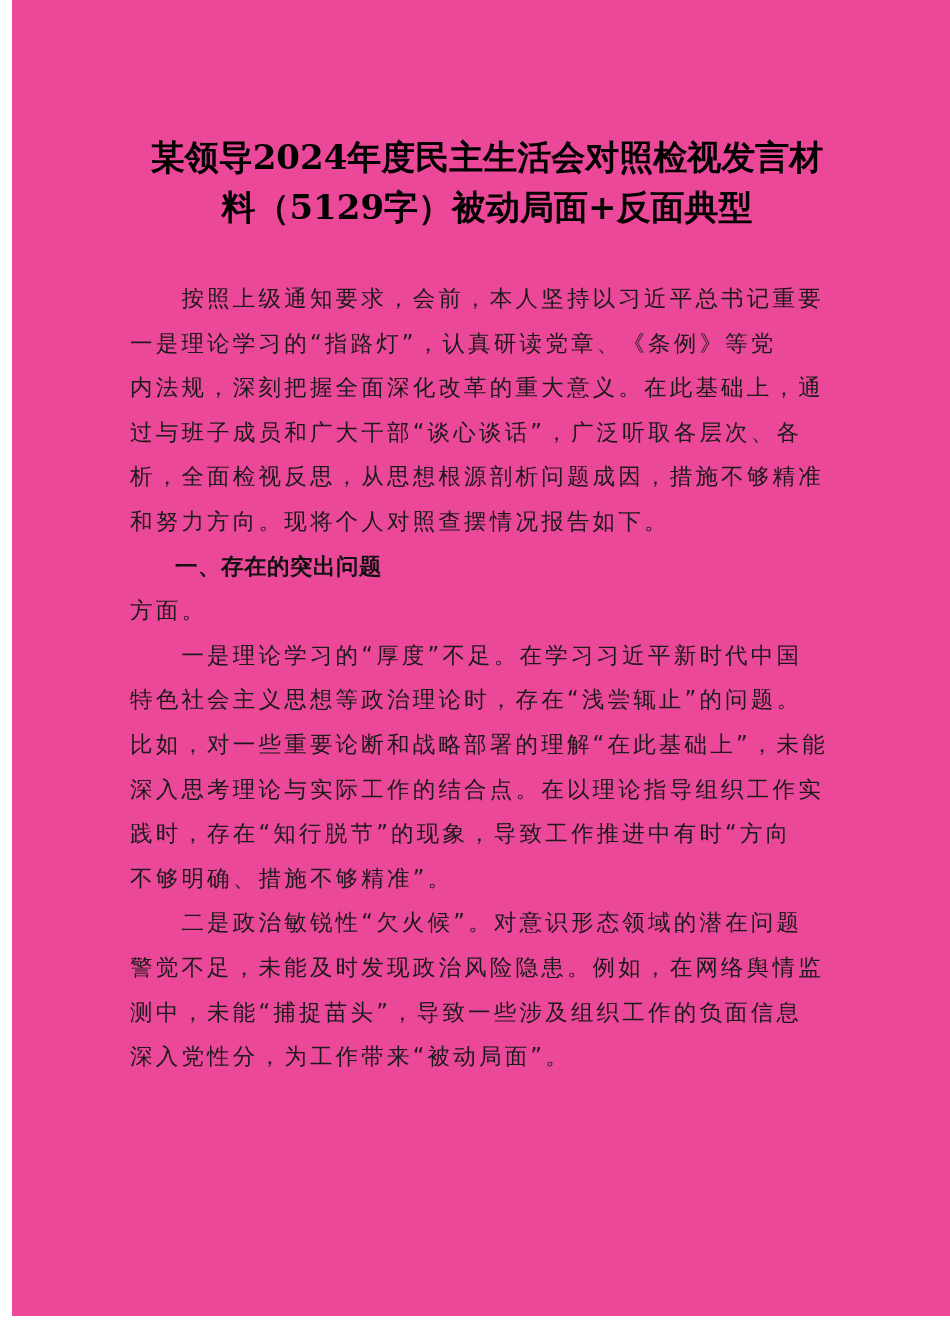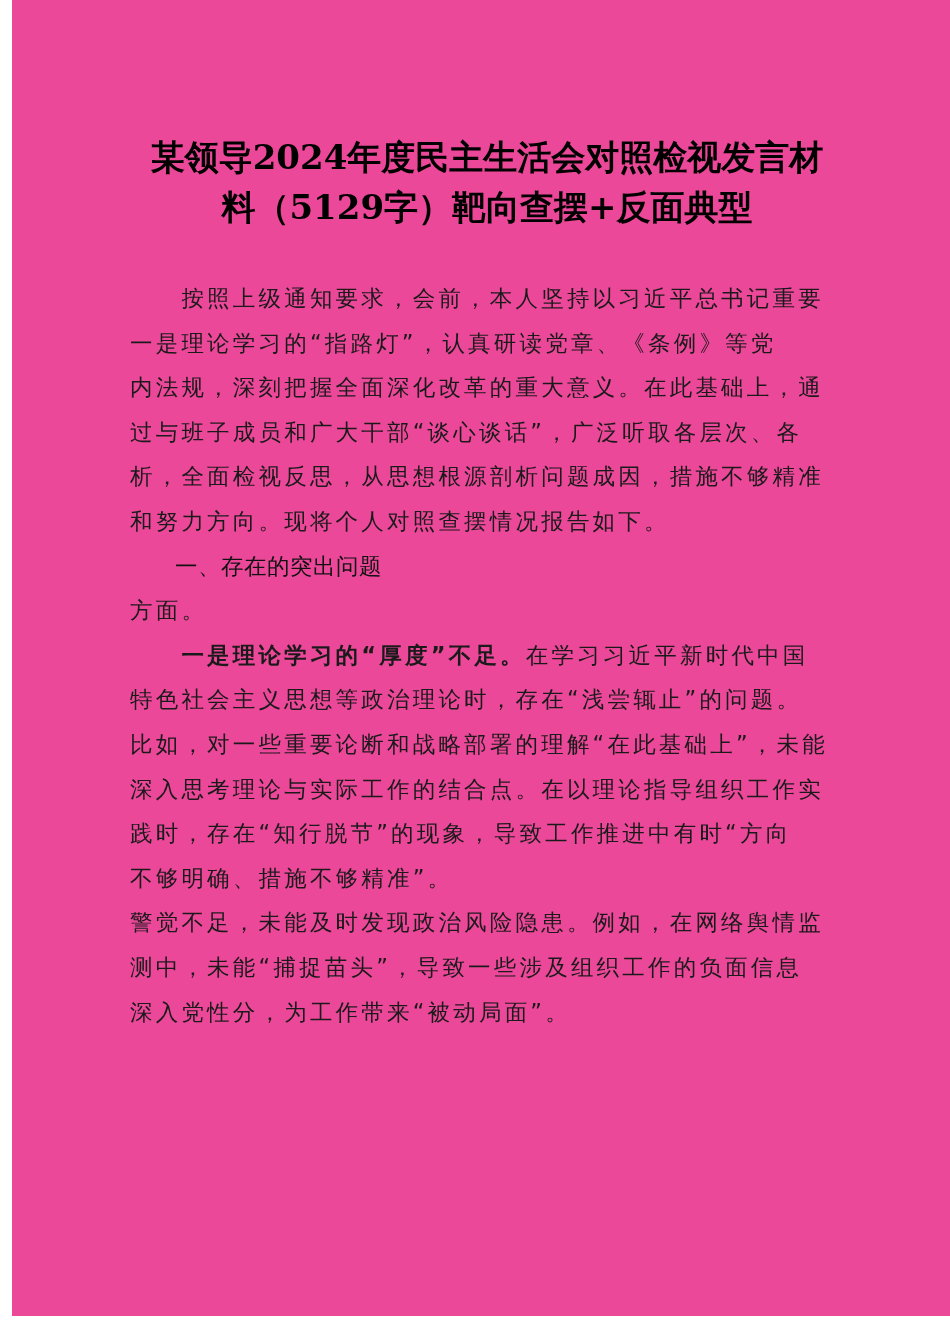--- a/index.html
+++ b/index.html
@@ -51,37 +51,37 @@
     }
     .line-block {
       display: block;
       white-space: nowrap;
       overflow: visible;
     }
     .heading1 {
       margin: 0;
       text-indent: 2em;
       font-family: "DejaVu Sans", "Liberation Sans", sans-serif;
-      font-weight: normal;
+      font-weight: bold;
       font-size: 22.5px;
       letter-spacing: 0.5px;
       color: #111111;
     }
     .bold-lead {
-      font-weight: bold;
+      font-weight: normal;
     }
   </style>
 </head>
 <body>
 
 <div class="page">
 
   <div class="title">
     <span class="line">某领导2024年度民主生活会对照检视发言材</span>
-    <span class="line">料（5129字）靶向查摆+反面典型</span>
+    <span class="line">料（5129字）被动局面+反面典型</span>
   </div>
 
   <div class="body">
 
     <div class="para-block">
       <span class="line-block">　　按照上级通知要求，会前，本人坚持以习近平总书记重要</span>
       <span class="line-block">一是理论学习的“指路灯”，认真研读党章、《条例》等党</span>
       <span class="line-block">内法规，深刻把握全面深化改革的重大意义。在此基础上，通</span>
       <span class="line-block">过与班子成员和广大干部“谈心谈话”，广泛听取各层次、各</span>
       <span class="line-block">析，全面检视反思，从思想根源剖析问题成因，措施不够精准</span>
@@ -97,19 +97,20 @@
     <div class="para-block">
       <span class="line-block"><span class="bold-lead">　　一是理论学习的“厚度”不足。</span><span>在学习习近平新时代中国</span></span>
       <span class="line-block">特色社会主义思想等政治理论时，存在“浅尝辄止”的问题。</span>
       <span class="line-block">比如，对一些重要论断和战略部署的理解“在此基础上”，未能</span>
       <span class="line-block">深入思考理论与实际工作的结合点。在以理论指导组织工作实</span>
       <span class="line-block">践时，存在“知行脱节”的现象，导致工作推进中有时“方向</span>
       <span class="line-block">不够明确、措施不够精准”。</span>
     </div>
 
     <div class="para-block">
+      <span class="line-block"><span class="bold-lead">　　二是政治敏锐性“欠火候”。</span><span>对意识形态领域的潜在问题</span></span>
       <span class="line-block">警觉不足，未能及时发现政治风险隐患。例如，在网络舆情监</span>
       <span class="line-block">测中，未能“捕捉苗头”，导致一些涉及组织工作的负面信息</span>
       <span class="line-block">深入党性分，为工作带来“被动局面”。</span>
     </div>
 
   </div>
 </div>
 
 </body></html>

